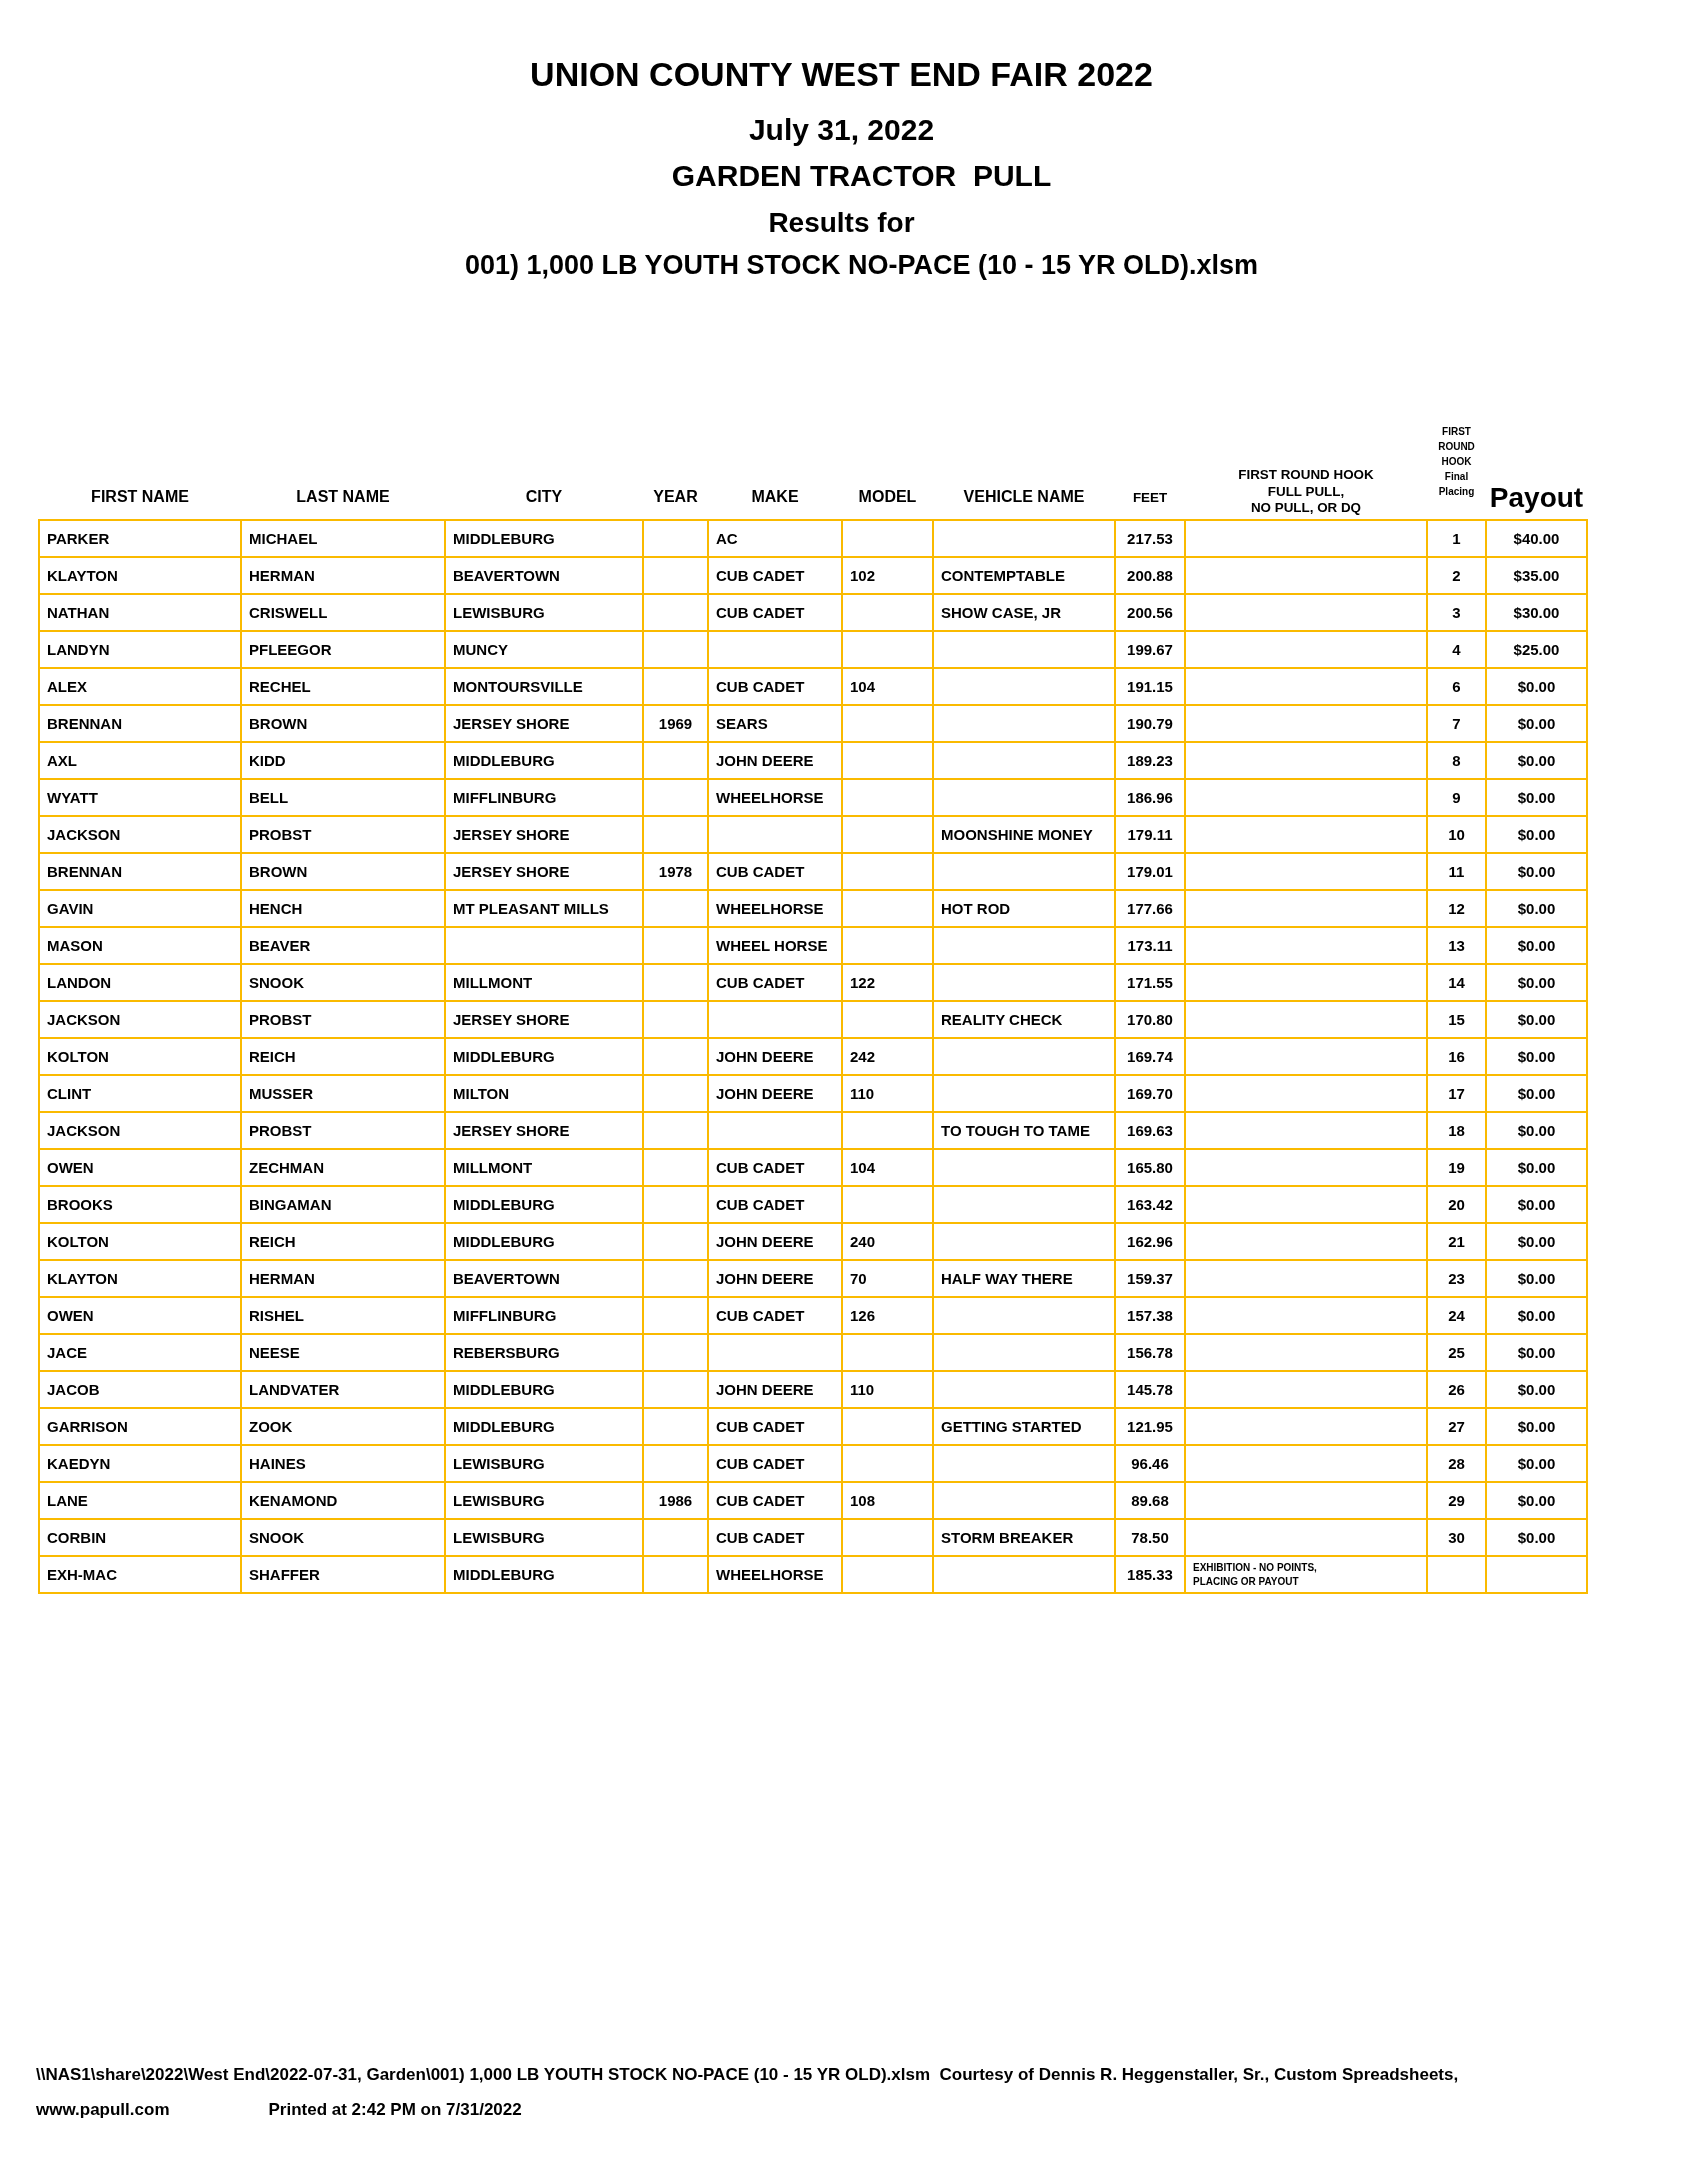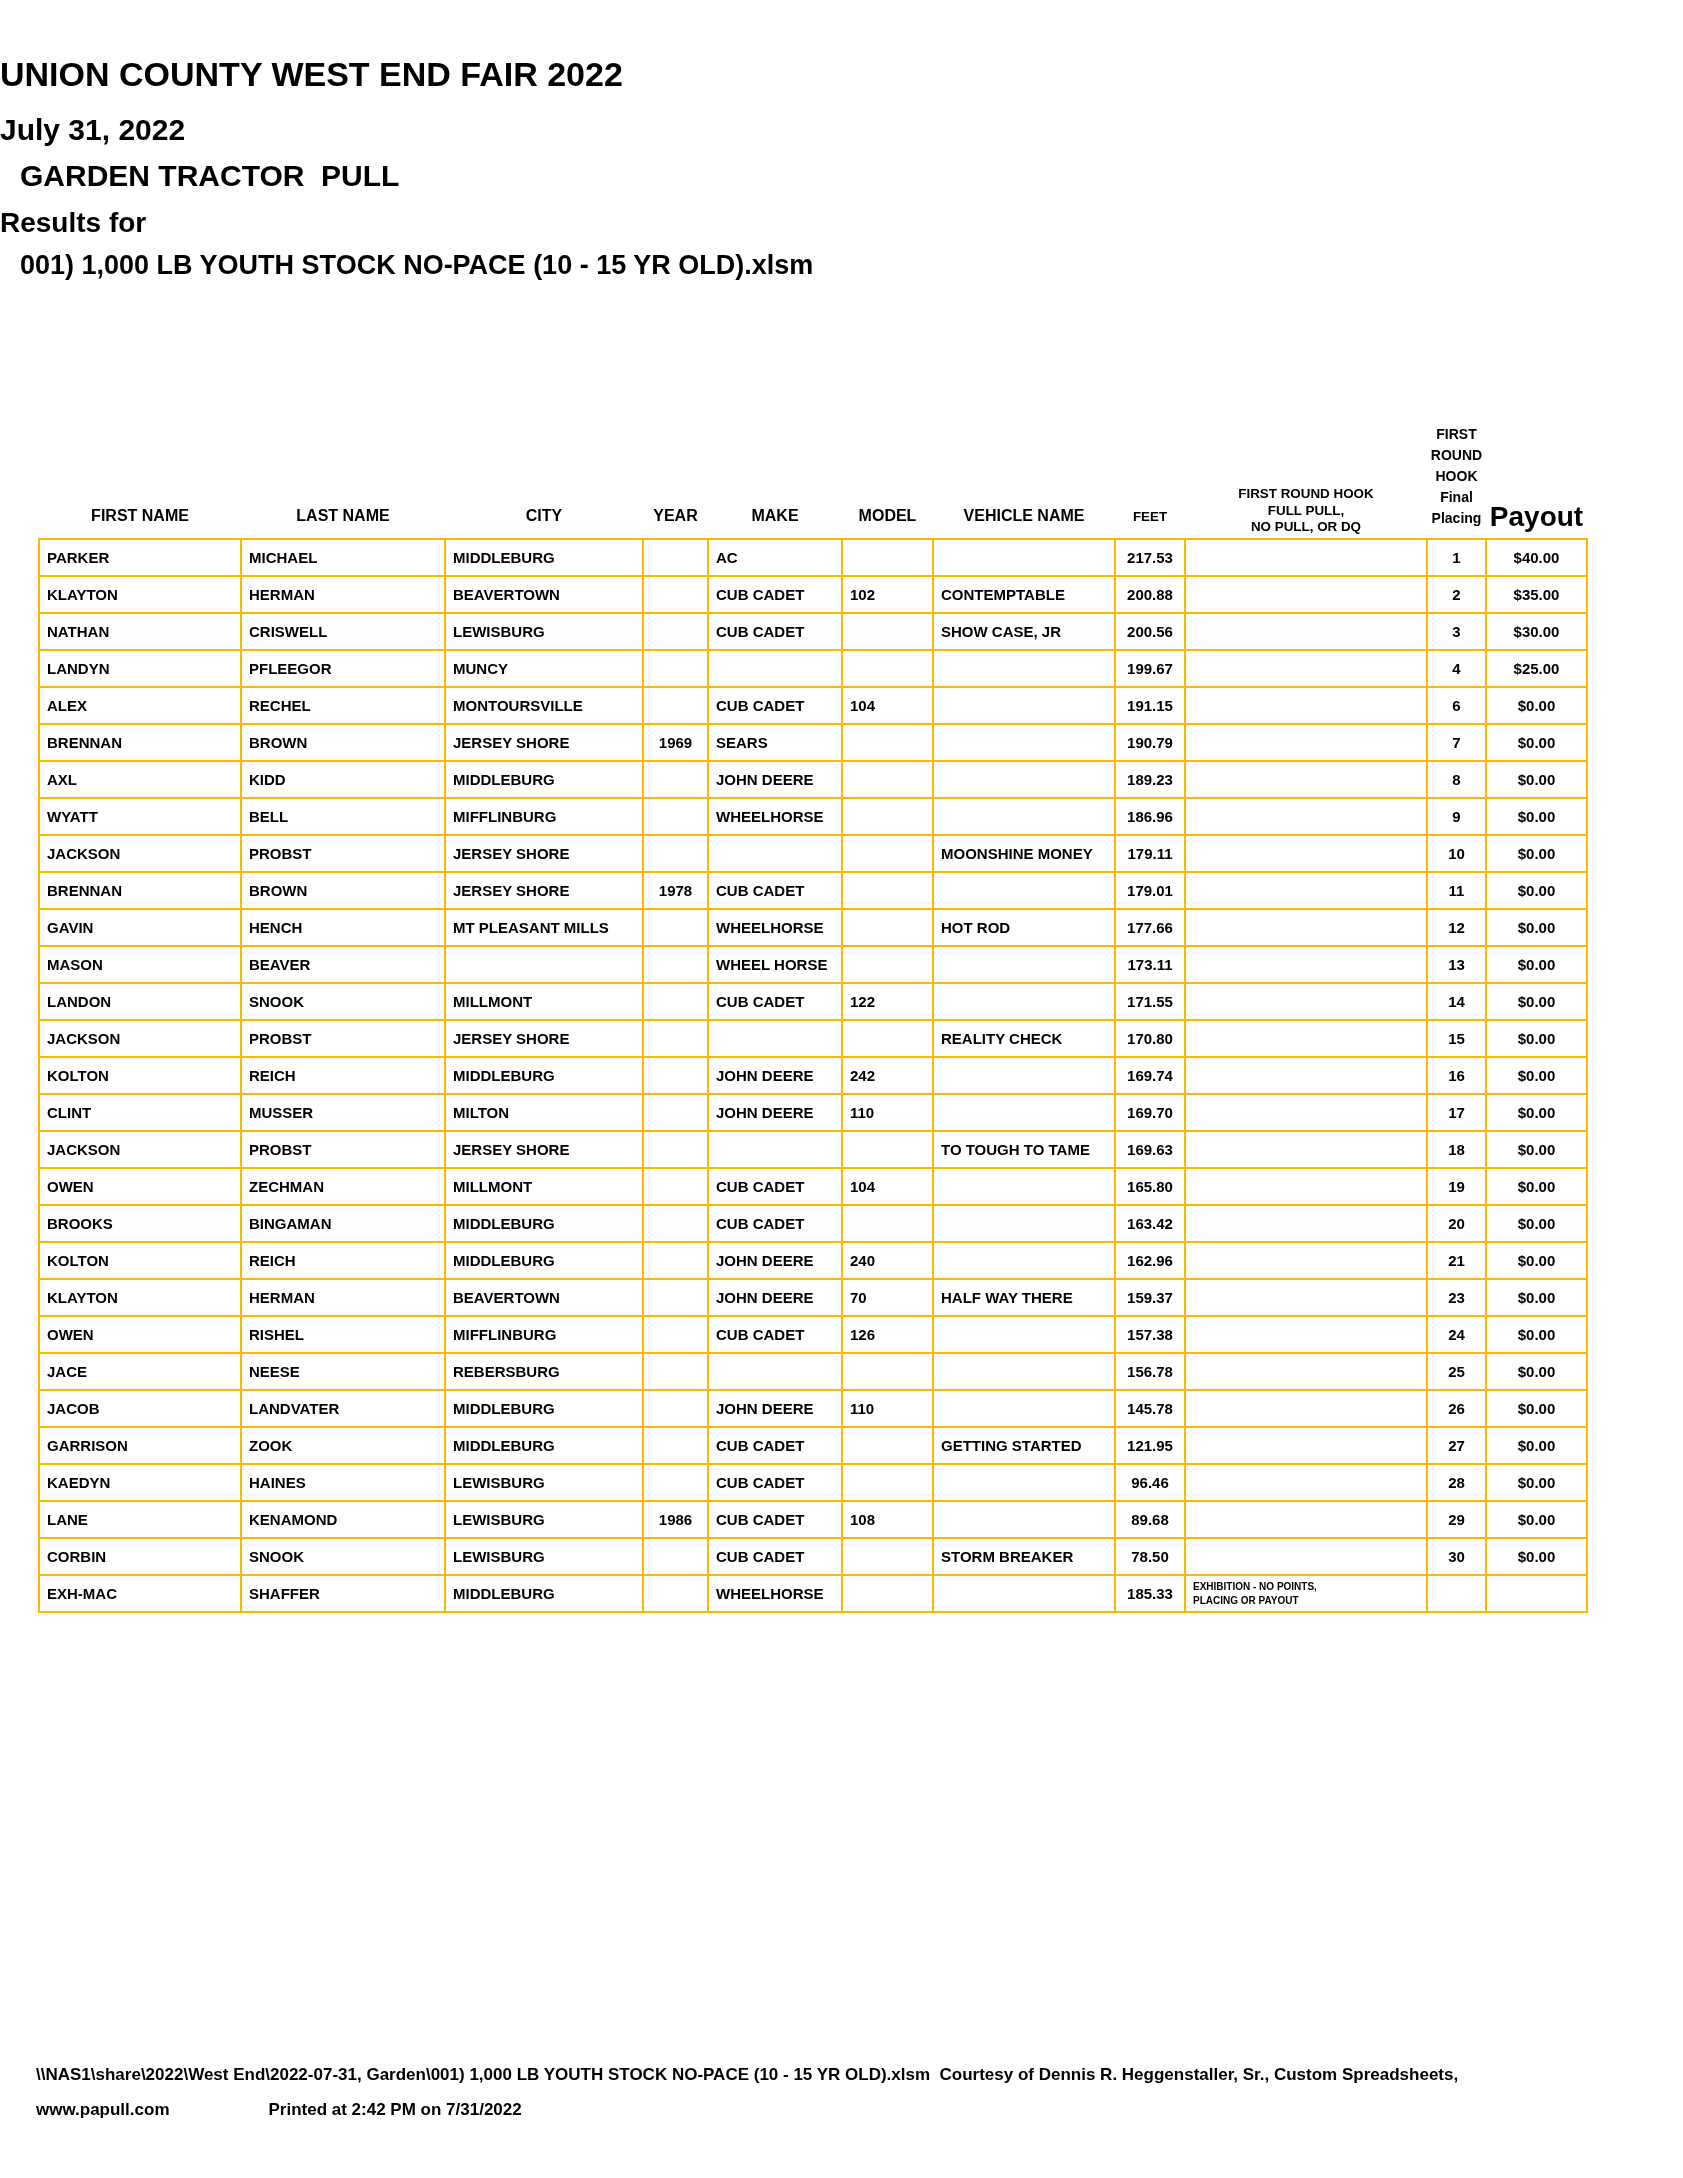--- a/index.html
+++ b/index.html
@@ -6,42 +6,42 @@
   body {
     width: 1683px; height: 2178px;
     background: #ffffff;
     font-family: "Liberation Sans", sans-serif;
     color: #000;
     position: relative;
     overflow: hidden;
   }
   .title-line {
     position: absolute; left: 0; width: 1683px;
-    text-align: left; font-weight: bold; white-space: pre;
+    text-align: center; font-weight: bold; white-space: pre;
   }
   .t1 { top: 55px;  font-size: 34px; }
   .t2 { top: 113px; font-size: 30px; }
   .t3 { top: 159px; font-size: 30px; margin-left: 20px; }
   .t4 { top: 207px; font-size: 28px; }
   .t5 { top: 250px; font-size: 27px; margin-left: 20px; }
 
   table.results {
     position: absolute; left: 38px; top: 424px;
     border-collapse: collapse; table-layout: fixed;
     width: 1548px;
   }
   thead th {
     border: none; font-weight: bold; vertical-align: bottom;
     text-align: center; padding: 0 0 12px 0; font-size: 16px;
     white-space: pre-line; line-height: 1.25;
   }
   thead tr { height: 85px; }
   th.h-feet    { font-size: 13.4px; }
   th.h-hook    { font-size: 13.4px; padding-bottom: 2px; }
-  th.h-placing { font-size: 14px;  padding-bottom: 9px; line-height: 1.5; }
+  th.h-placing { font-size: 10px;  padding-bottom: 20px; line-height: 1.5; }
   th.h-payout  { font-size: 28px;   padding-bottom: 4px; }
 
   tbody td {
     border: 2px solid var(--grid, #FABA00);
     height: 35px;
     font-size: 15px; font-weight: bold;
     padding: 0 7px;
     white-space: nowrap; overflow: visible;
   }
   td.a-l { text-align: left; }

